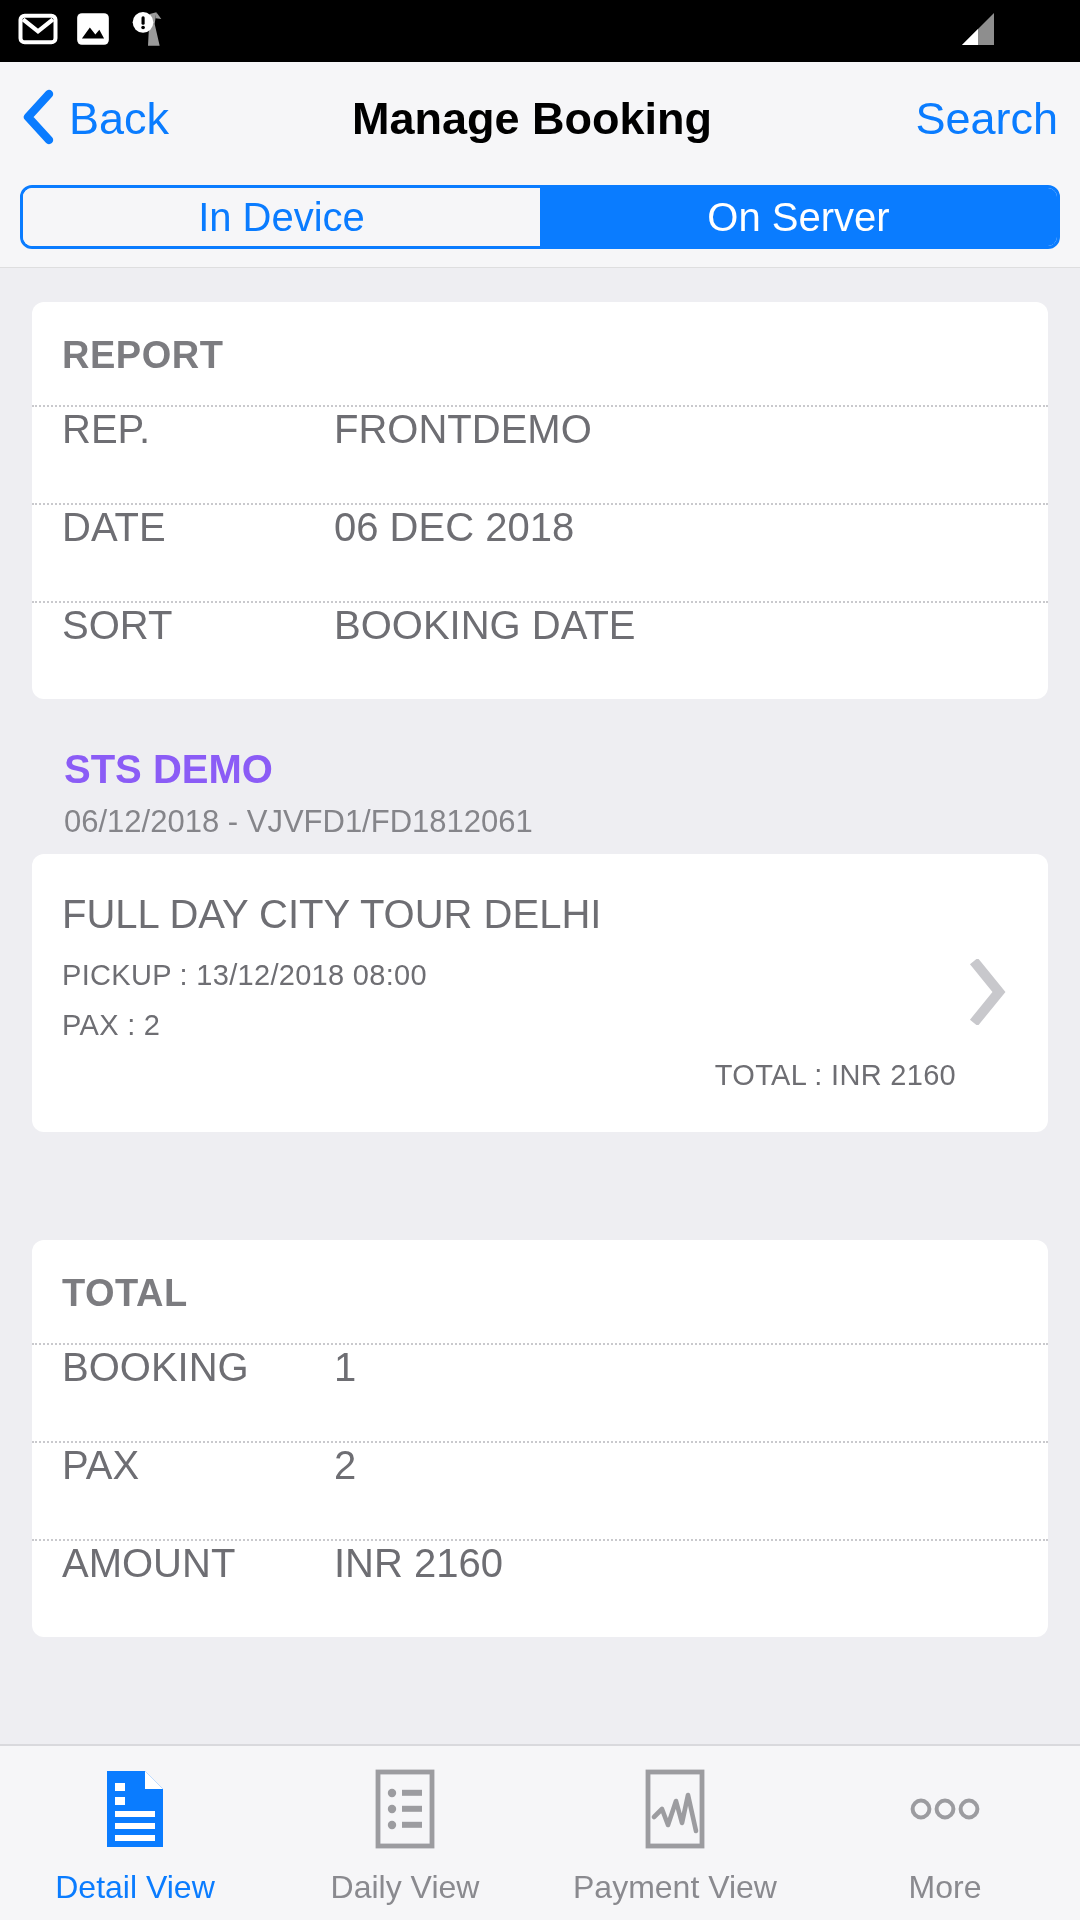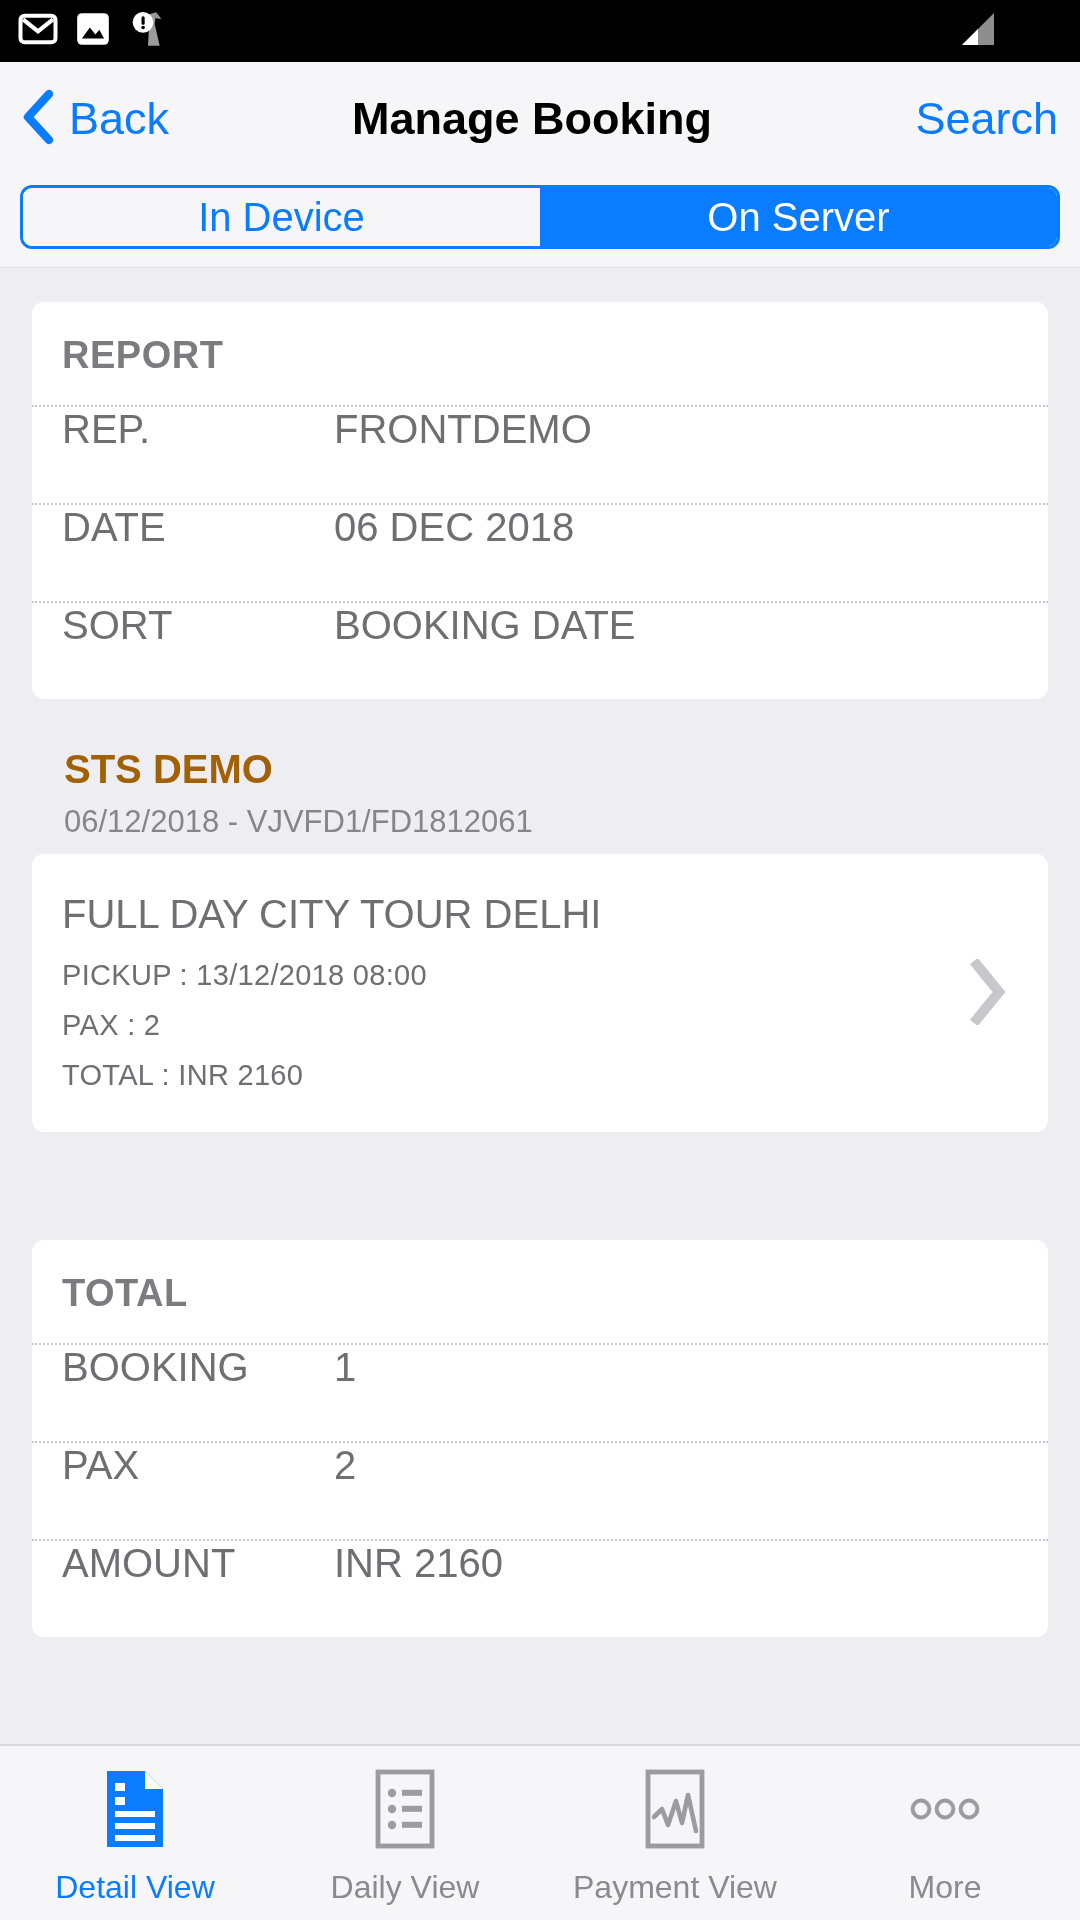--- a/index.html
+++ b/index.html
@@ -68,33 +68,33 @@
   .row {
     display:flex; align-items:flex-start;
     height:98px; padding:0 30px;
     border-top:2px dotted #c9c9cd;
   }
   .row-label { width:272px; flex:0 0 auto; font-size:40px; color:#6e6e73; }
   .row-value { font-size:40px; color:#6e6e73; }
 
   
   .group-head { padding:48px 32px 14px 32px; }
-  .group-title { font-size:40px; font-weight:700; color:#a16207; }
+  .group-title { font-size:40px; font-weight:700; color:#8b5cf6; }
   .group-sub { font-size:31px; color:#85858a; margin-top:12px; }
 
   
   .booking {
     background:#fff; border-radius:12px;
     display:flex; align-items:center;
     padding:38px 30px 40px 30px; cursor:pointer;
   }
   .booking-main { flex:1 1 auto; }
   .booking-title { font-size:40px; color:#6e6e73; margin-bottom:22px; }
   .booking-line { font-size:29px; color:#6e6e73; margin-bottom:17px; letter-spacing:0.3px; }
-  .booking-line:last-child { margin-bottom:0; }
+  .booking-line:last-child { margin-bottom:0;text-align:right; }
   .chev { flex:0 0 auto; width:62px; display:flex; justify-content:center; }
 
   .gap-lg { height:108px; }
   .gap-sm { height:34px; }
 
   
   .tabbar {
     flex:0 0 auto; height:176px; background:#f6f6f8;
     border-top:2px solid #d9d9dd;
     display:flex; align-items:stretch;

